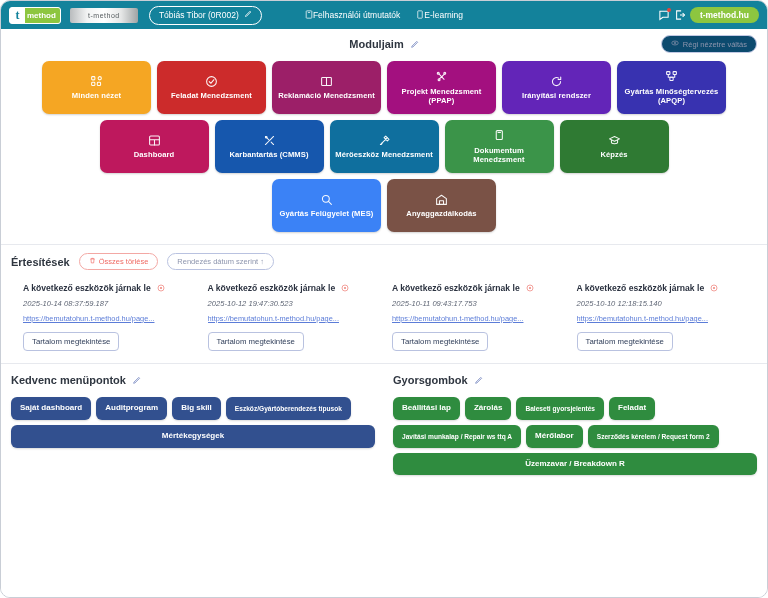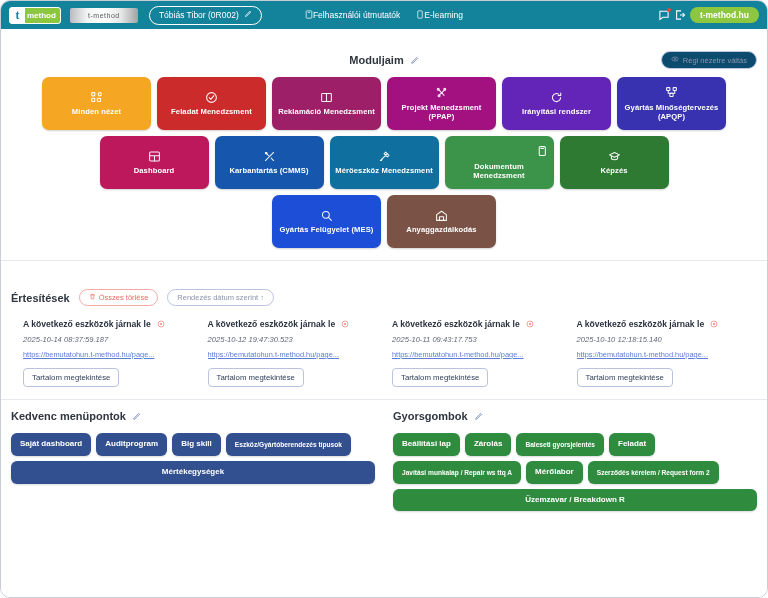--- a/index.html
+++ b/index.html
@@ -129,21 +129,21 @@
     color: #2f3640;
   }
   .pencil {
     color: #7f8fc4;
     font-size: 10px;
     display: inline-flex;
     transform: rotate(0deg);
   }
 
   
-  .modules-block { padding: 20px 0 0; position: relative; }
+  .modules-block { padding: 4px 0 0; position: relative; }
   .modules-head {
     display: flex; align-items: center; justify-content: center;
     position: relative;
     height: 22px;
   }
   .old-view-btn {
     position: absolute;
     right: 10px; top: 2px;
     border: 1px solid #c3c9e4;
     border-radius: 11px;
@@ -188,21 +188,21 @@
     line-height: 1.22;
     letter-spacing: .1px;
   }
 
   
   .divider {
     height: 1px; background: #e7e9ee;
     margin: 12px 0 0;
   }
   .notif-block { padding: 8px 10px 0; }
-  .notif-head { display: flex; align-items: center; gap: 9px; margin-top: 20px; }
+  .notif-head { display: flex; align-items: center; gap: 9px; }
   .btn-outline-red {
     border: 1px solid #f3a8a4;
     color: #ef6a63;
     border-radius: 11px;
     font-size: 7.5px;
     padding: 3px 9px;
     background: #fff;
     display: flex; align-items: center; gap: 3px;
     white-space: nowrap;
   }
@@ -469,41 +469,41 @@
           </div>
           <div class="tile" style="background: rgb(15, 111, 158);">
             <span class="tile-icon">
               <svg width="13" height="13" viewBox="0 0 16 16" fill="none" stroke="#ffffff" stroke-width="1.3" stroke-linecap="round" stroke-linejoin="round">
                 <path d="M3 13 11.5 4.5M9.5 2.5 13.5 6.5 11.5 8.5 7.5 4.5z"></path>
                 <path d="M3 13l1.5-.5.5-1.5"></path>
               </svg>
             </span>
             <span class="tile-label">Méröeszköz Menedzsment</span>
           </div>
-          <div class="tile" style="background: rgb(59, 148, 73); align-items: flex-end;">
+          <div class="tile" style="background: rgb(59, 148, 73);">
             <span class="tile-icon">
               <svg width="13" height="13" viewBox="0 0 16 16" fill="none" stroke="#ffffff" stroke-width="1.3" stroke-linecap="round" stroke-linejoin="round">
                 <rect x="4" y="2" width="7.5" height="11" rx="1.2"></rect>
                 <path d="M6.2 4.2h3"></path>
               </svg>
             </span>
             <span class="tile-label">Dokumentum Menedzsment</span>
           </div>
           <div class="tile" style="background: rgb(47, 122, 51);">
             <span class="tile-icon">
               <svg width="13" height="13" viewBox="0 0 16 16" fill="none" stroke="#ffffff" stroke-width="1.3" stroke-linecap="round" stroke-linejoin="round">
                 <path d="M1.8 6 8 3.2 14.2 6 8 8.8z"></path>
                 <path d="M4.2 7.3v3c0 1 1.7 1.8 3.8 1.8s3.8-.8 3.8-1.8v-3"></path>
               </svg>
             </span>
             <span class="tile-label">Képzés</span>
           </div>
         </div>
       <div class="tile-row" id="row2">
-          <div class="tile" style="background: #1d4ed8;">
+          <div class="tile" style="background: #3b82f6;">
             <span class="tile-icon">
               <svg width="13" height="13" viewBox="0 0 16 16" fill="none" stroke="#ffffff" stroke-width="1.3" stroke-linecap="round" stroke-linejoin="round">
                 <circle cx="7.2" cy="7.2" r="4.2"></circle>
                 <path d="M10.4 10.4 14 14"></path>
               </svg>
             </span>
             <span class="tile-label">Gyártás Felügyelet (MES)</span>
           </div>
           <div class="tile" style="background: rgb(122, 82, 70);">
             <span class="tile-icon">

